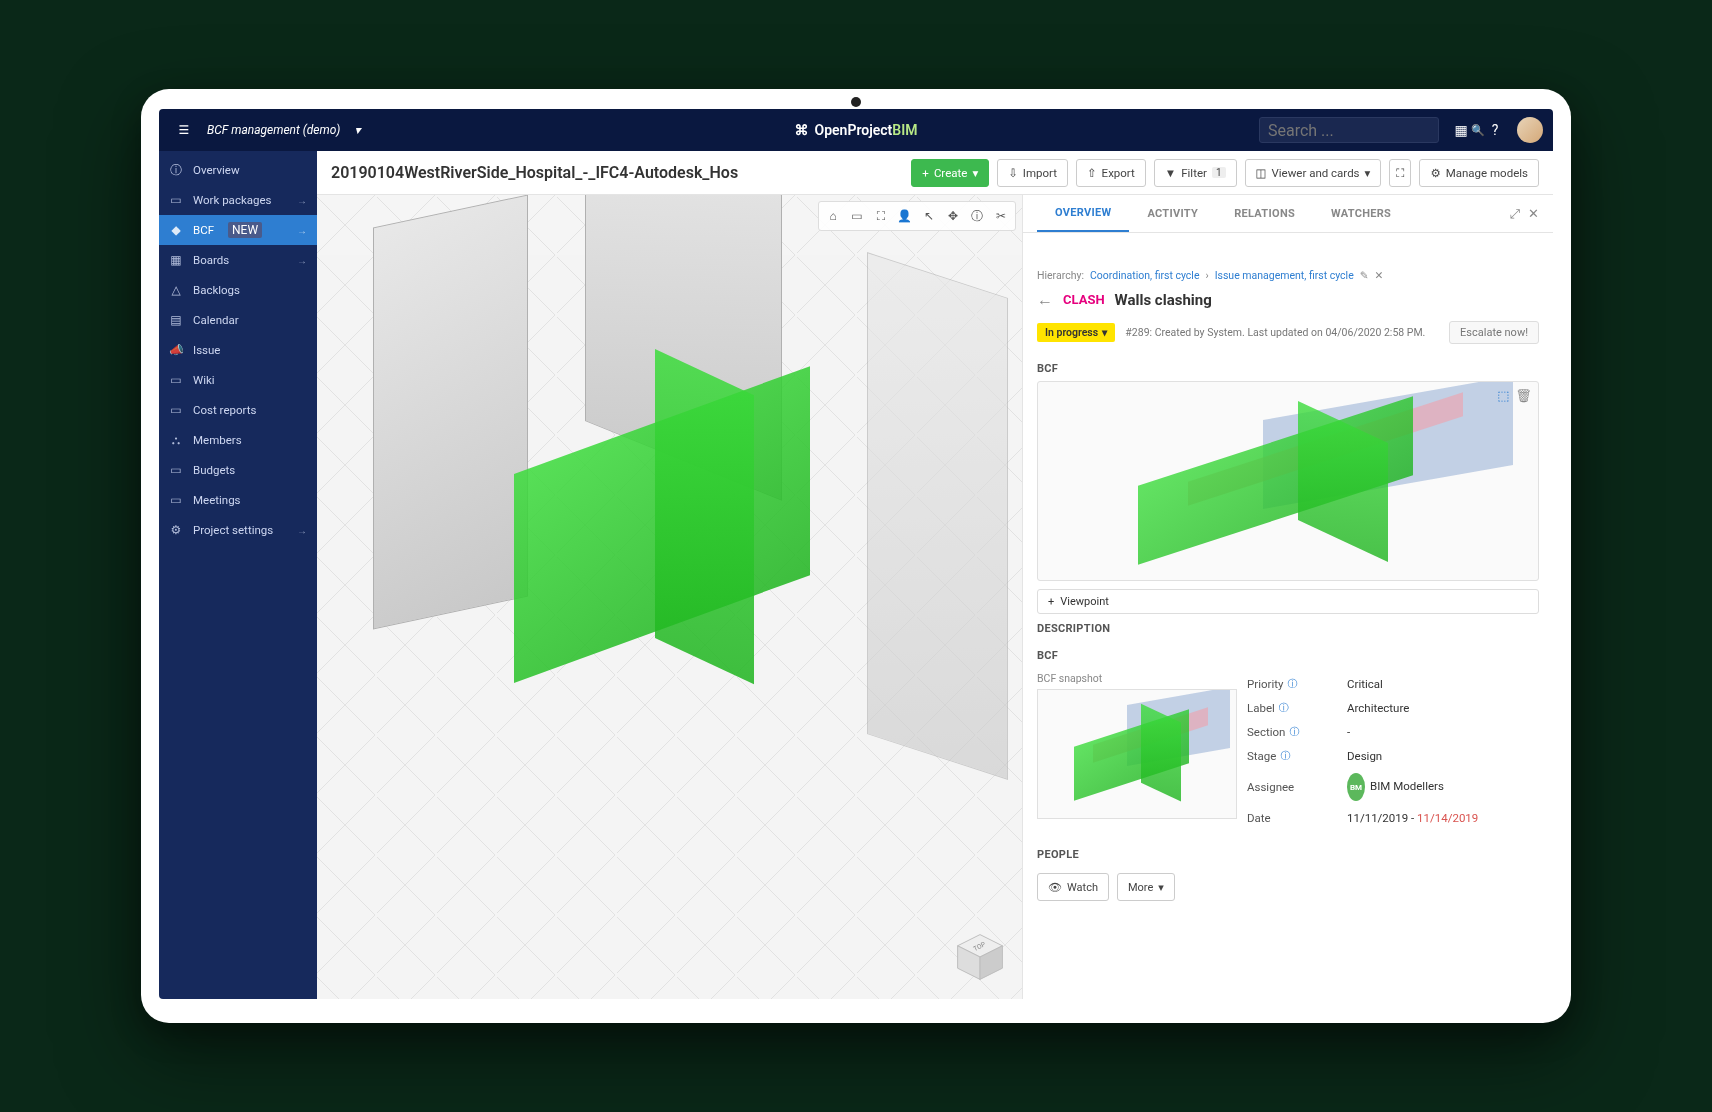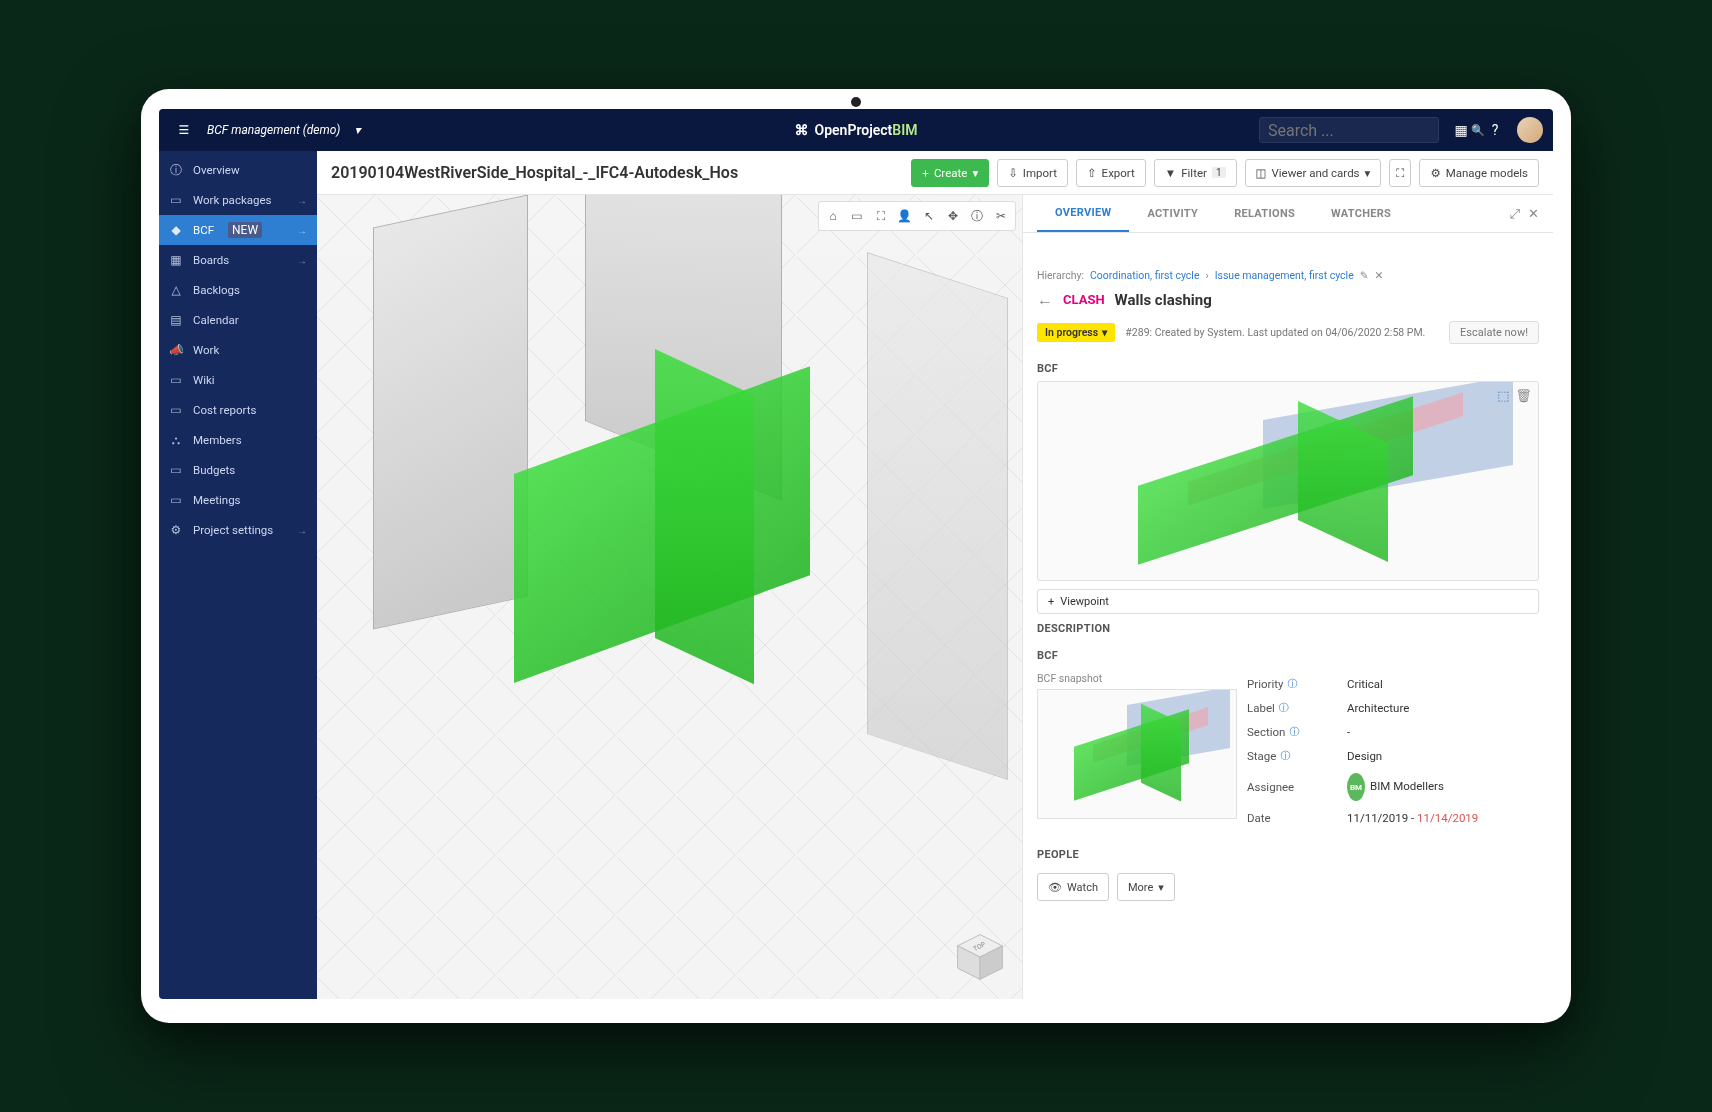--- a/index.html
+++ b/index.html
@@ -163,21 +163,21 @@
           <div class="item">
             <span class="ico">△</span>
             <span>Backlogs</span>
           </div>
           <div class="item">
             <span class="ico">▤</span>
             <span>Calendar</span>
           </div>
           <div class="item">
             <span class="ico">📣</span>
-            <span>Work</span>
+            <span>Issue</span>
           </div>
           <div class="item">
             <span class="ico">▭</span>
             <span>Wiki</span>
           </div>
           <div class="item">
             <span class="ico">▭</span>
             <span>Cost reports</span>
           </div>
           <div class="item">

